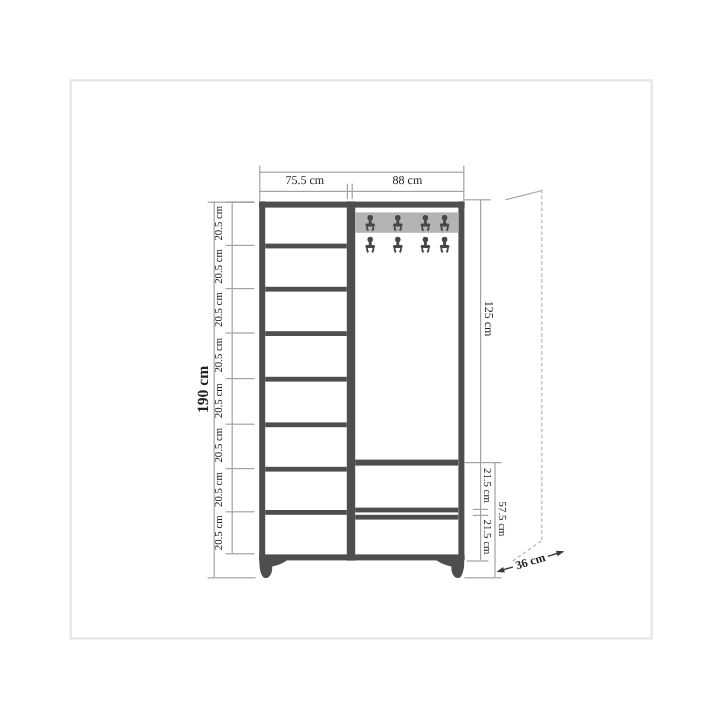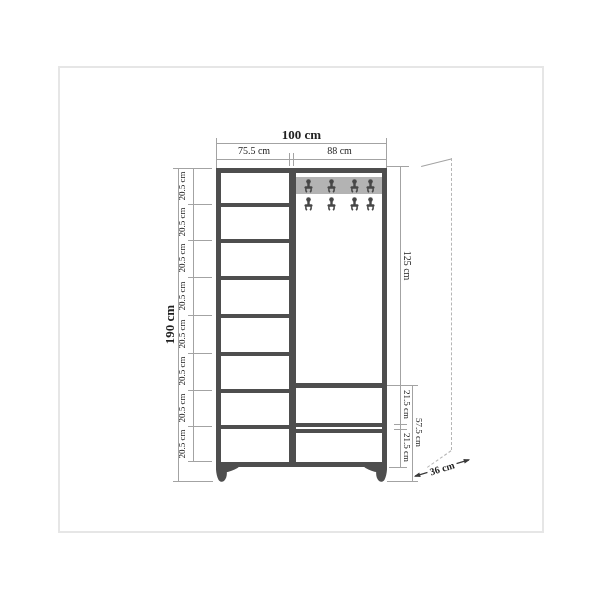--- a/index.html
+++ b/index.html
@@ -144,21 +144,20 @@
     </svg>
   </div>
 
   <div class="line" style="left:216px;top:138px;width:1px;height:30px;"></div>
   <div class="line" style="left:386px;top:138px;width:1px;height:30px;"></div>
   <div class="line" style="left:216px;top:143px;width:171px;height:1px;"></div>
   <div class="line" style="left:216px;top:159px;width:171px;height:1px;"></div>
   <div class="line" style="left:289px;top:153px;width:1px;height:13px;"></div>
   <div class="line" style="left:293px;top:153px;width:1px;height:13px;"></div>
 
-  <div class="lbl xl" style="left:216px;top:128px;width:171px;">100 cm</div>
   <div class="lbl md" style="left:216px;top:146px;width:76px;">75.5 cm</div>
   <div class="lbl md" style="left:292px;top:146px;width:95px;">88 cm</div>
 
   <div class="line" style="left:178px;top:168px;width:1px;height:313px;"></div>
   <div class="line" style="left:193px;top:168px;width:1px;height:293px;"></div>
   <div class="line" style="left:173px;top:168px;width:39px;height:1px;"></div>
   <div class="line" style="left:173px;top:481px;width:40px;height:1px;"></div>
   <div id="segticks">
       <div class="line" style="left: 188px; top: 168px; width: 24px; height: 1px;"></div>
       <div class="line" style="left: 188px; top: 204px; width: 24px; height: 1px;"></div>

